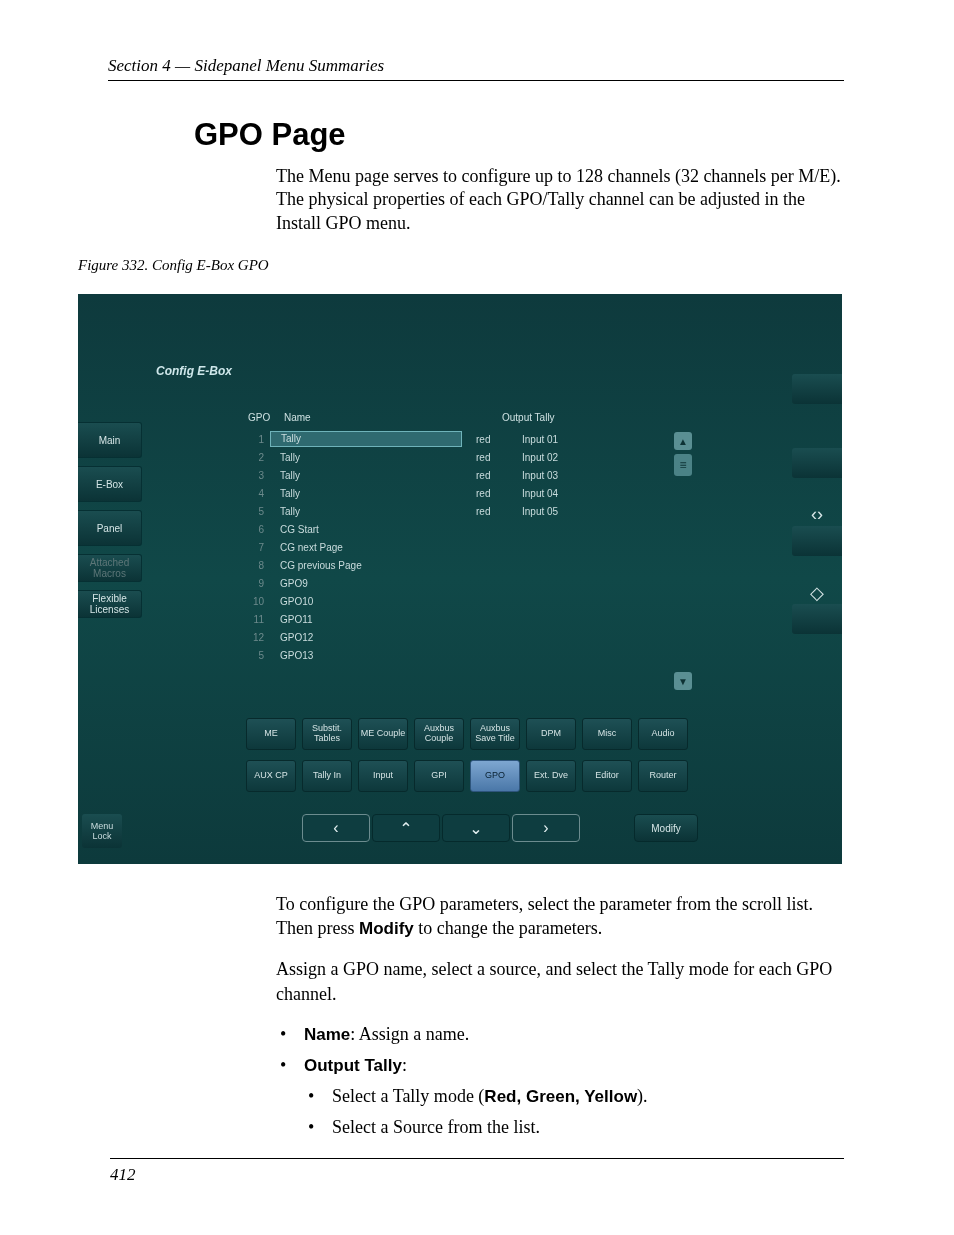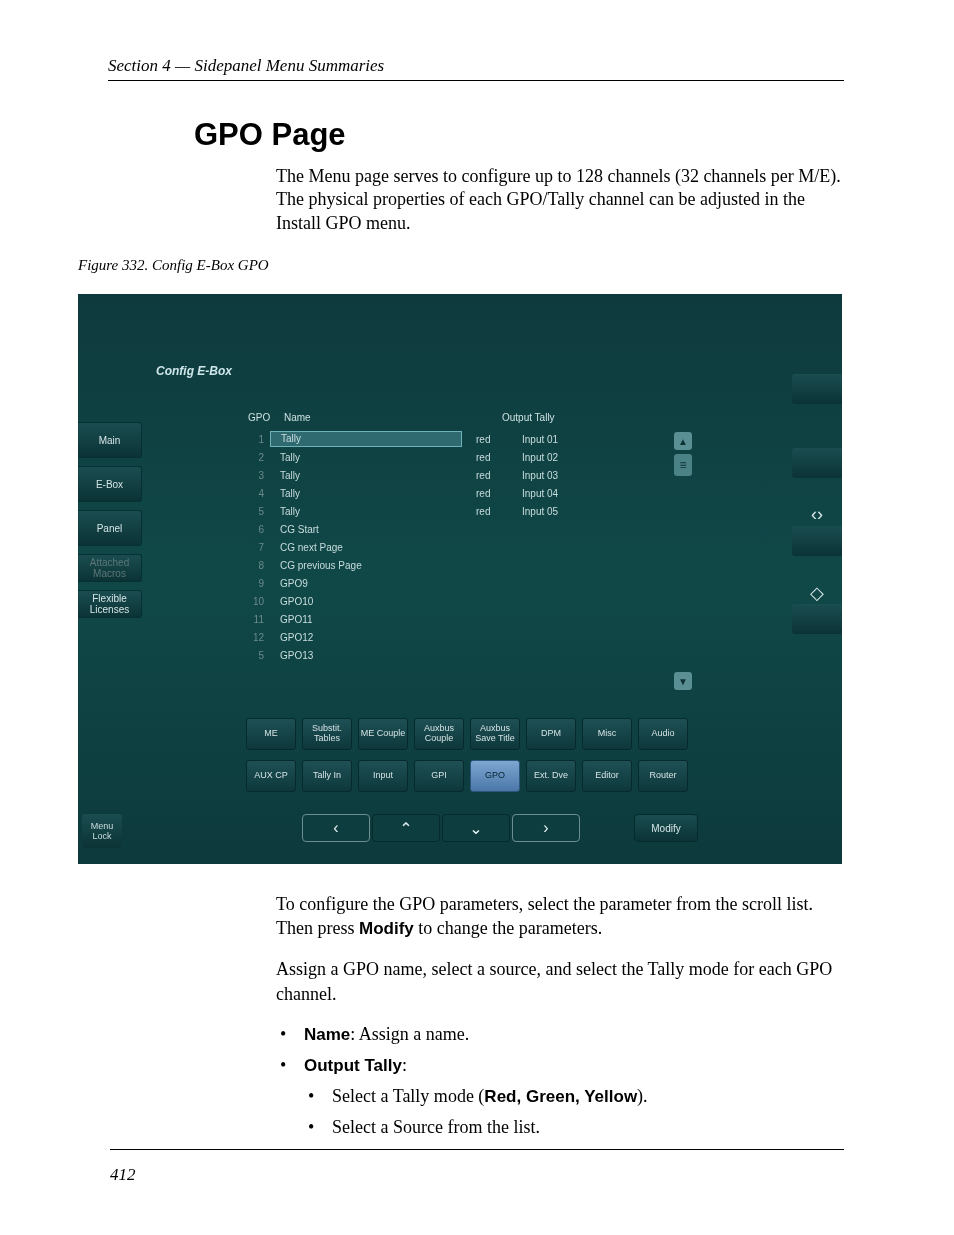--- a/index.html
+++ b/index.html
@@ -229,21 +229,21 @@
   .bullet .content { flex: 1; }
   .sub-bullet { display: flex; margin-left: 28px; margin-bottom: 6px; }
   .sub-bullet .dot { width: 28px; padding-left: 4px; }
   .bold-sans { font-family: Arial, Helvetica, sans-serif; font-weight: bold; font-size: 17px; }
   .footer {
     position: absolute;
     bottom: 50px;
     left: 110px;
     right: 110px;
     border-top: 1px solid #000;
-    padding-top: 15px;
+    padding-top: 6px;
     display: flex;
     justify-content: space-between;
     font-style: italic;
     font-size: 17px;
     gap: 33px;
   }
 </style>
 </head>
 <body>
 

